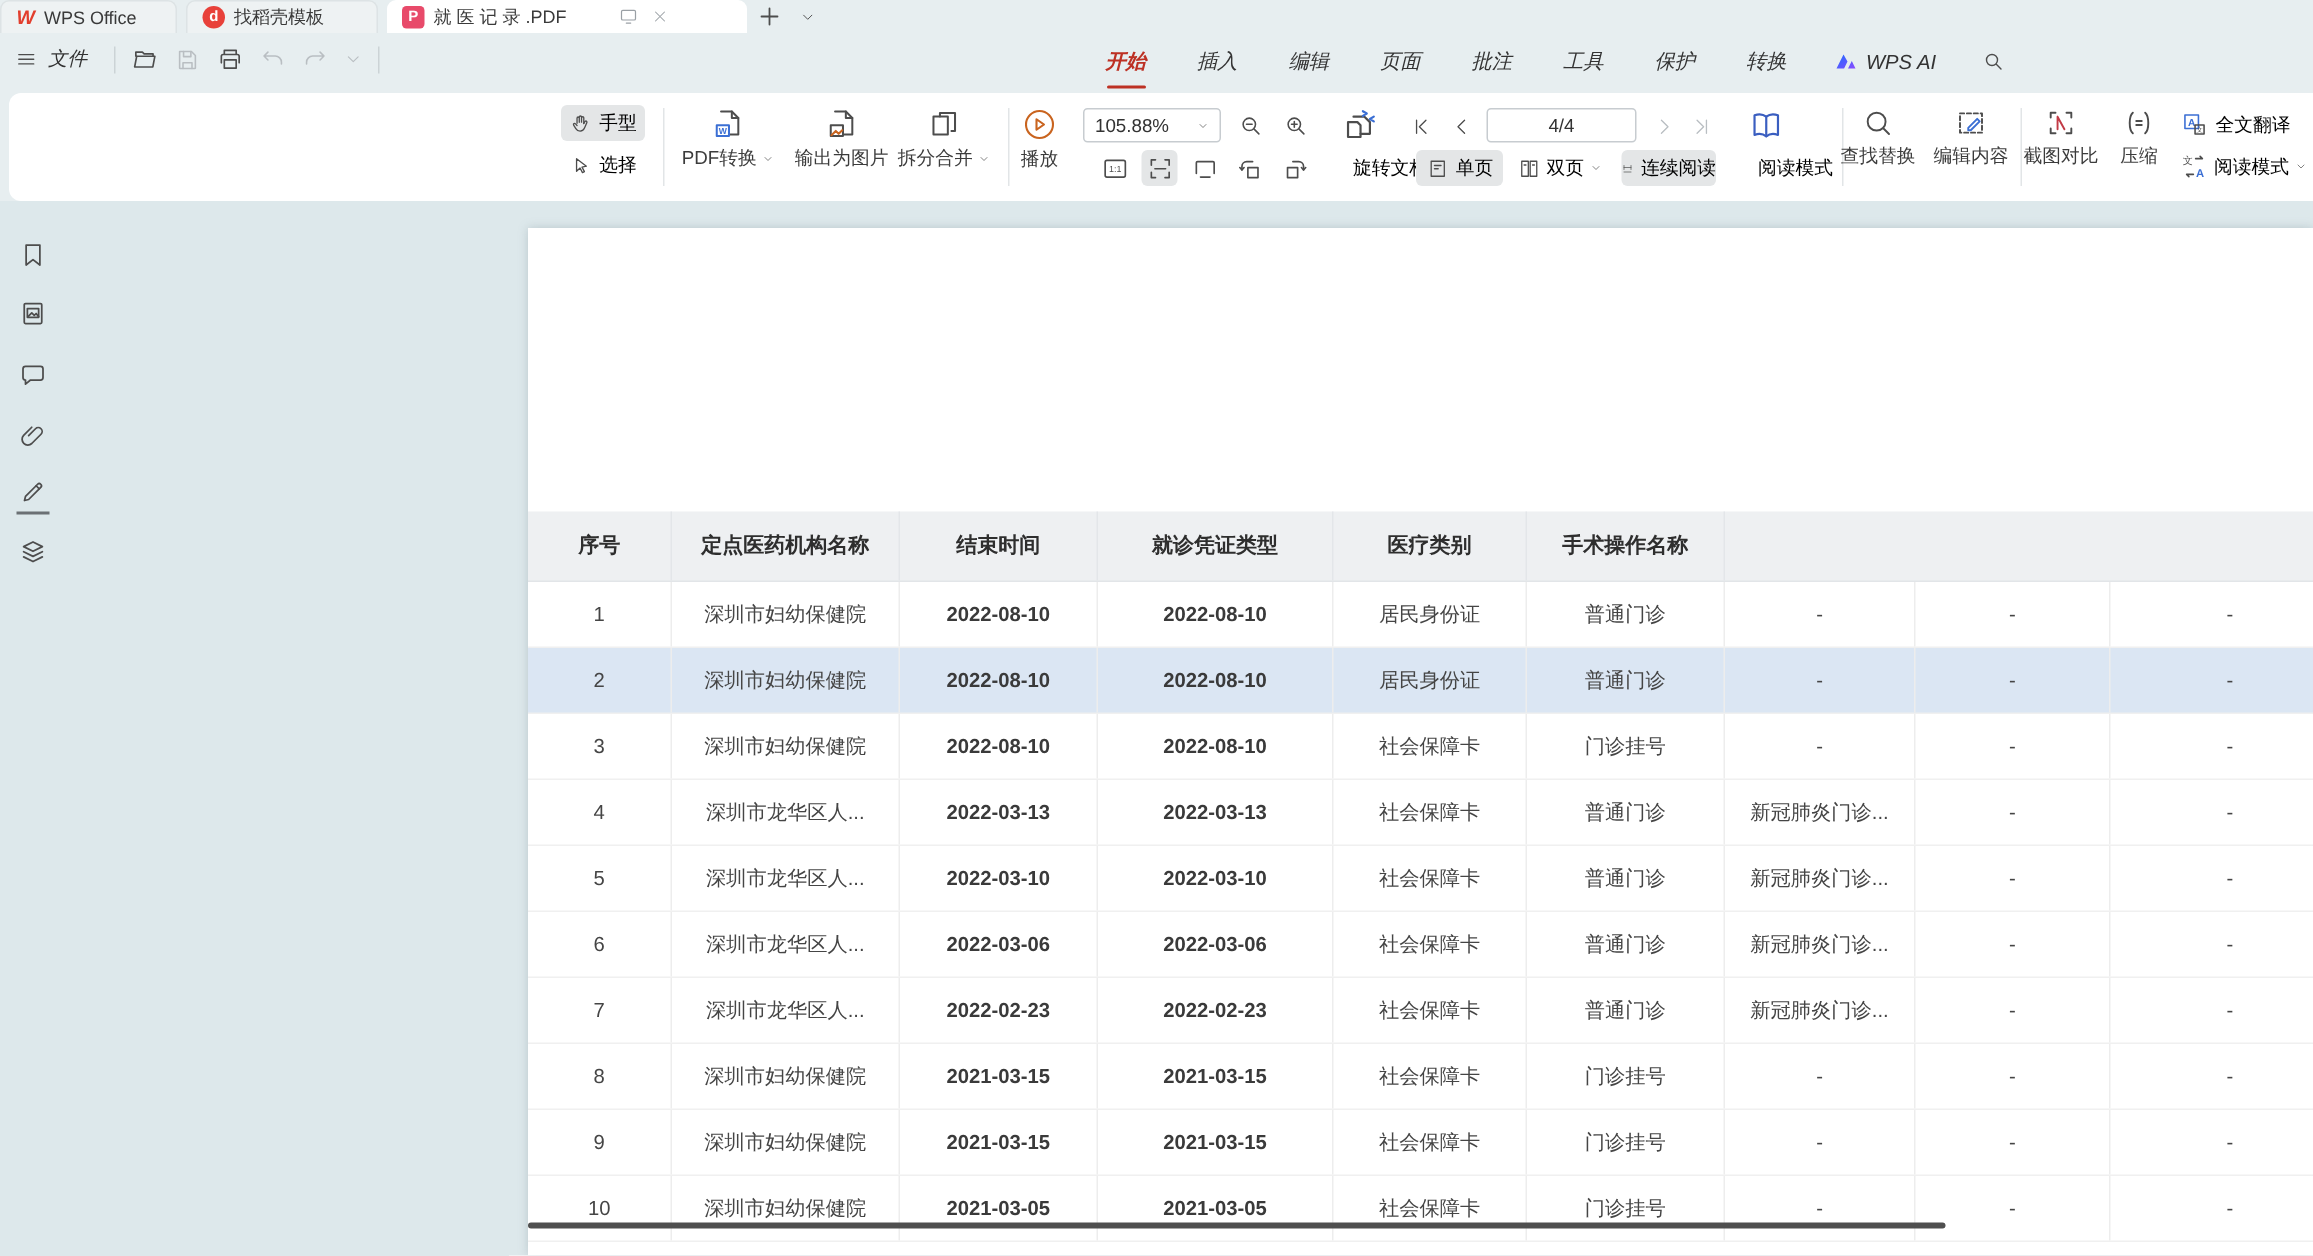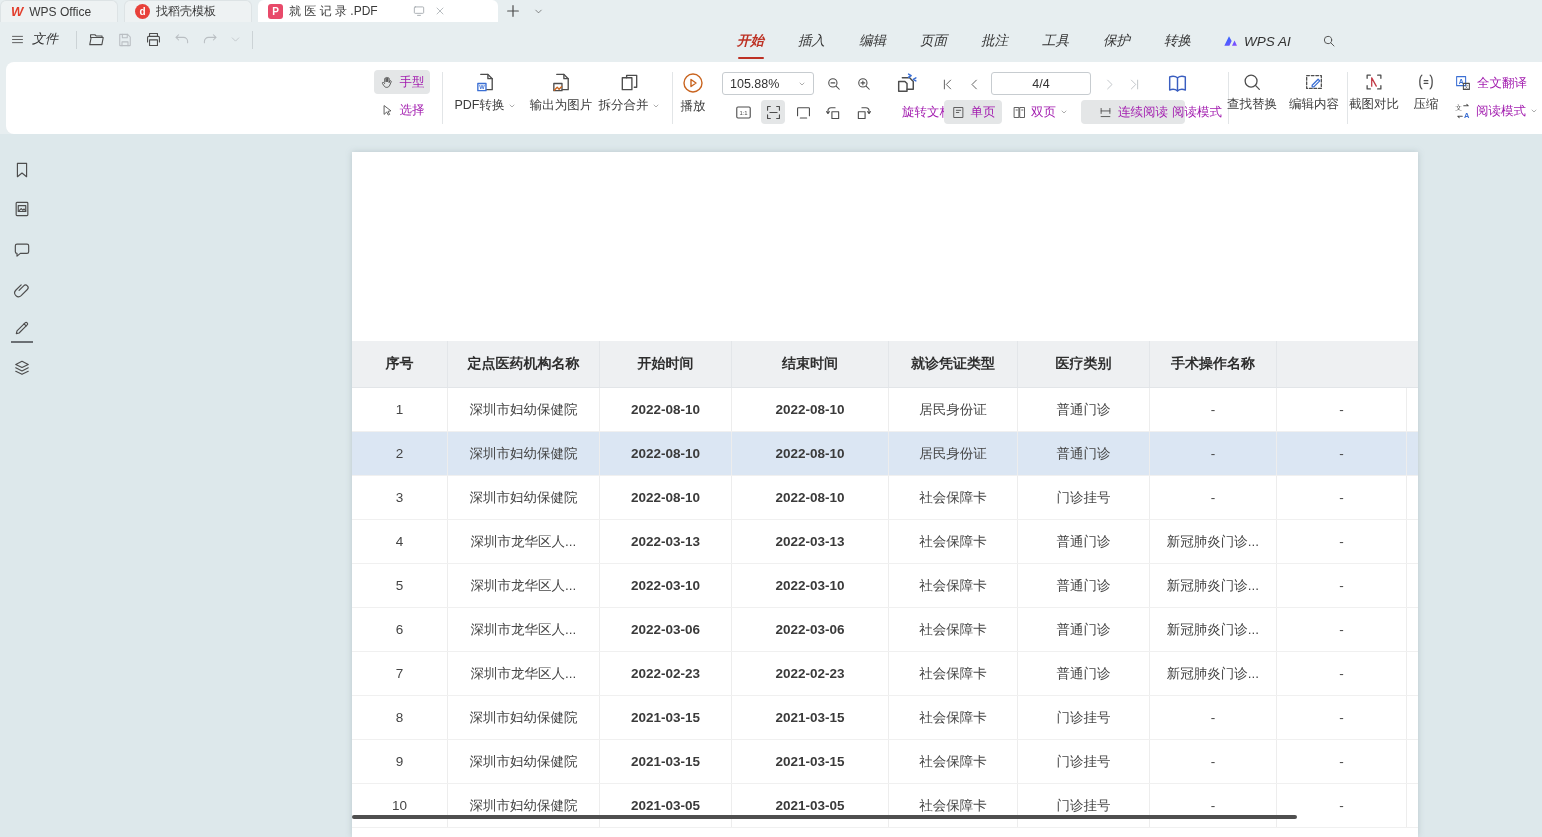--- a/index.html
+++ b/index.html
@@ -25,39 +25,39 @@
   .vdiv { width:1px; height:18px; background:#ccd3d6; }
   .menu-items { position:absolute; left:735px; top:7px; display:flex; align-items:center; gap:30px; font-size:13.5px; color:#333; }
   .menu-item { position:relative; padding:3px 2px; cursor:default; }
   .menu-item.active { color:#bd3124; font-weight:bold; }
   .menu-item.active::after { content:""; position:absolute; left:50%; transform:translateX(-50%);
         bottom:-6px; width:26px; height:2.5px; background:#bd3124; border-radius:2px; }
   .wps-ai { display:flex; align-items:center; gap:5px; font-size:13.5px; }
 
   
   .toolbar { position:absolute; left:6px; top:62px; width:1536px; height:72px; background:#fff; border-radius:8px 0 0 8px; }
-  .tb { position:absolute; display:flex; align-items:center; justify-content:center; color:#a21caf; font-size:12.5px; white-space:nowrap; }
+  .tb { position:absolute; display:flex; align-items:center; justify-content:center; color:#000000; font-size:12.5px; white-space:nowrap; }
   .chip { background:#e4e6e7; border-radius:4px; }
   .tb-stack { position:absolute; display:flex; flex-direction:column; align-items:center; gap:3px; font-size:12.5px; color:#3c3c3c; }
   .tdiv { position:absolute; width:1px; background:#e2e5e7; top:10px; height:52px; }
   .zoombox { position:absolute; border:1px solid #c7ccd0; border-radius:3px; height:23px;
              display:flex; align-items:center; justify-content:space-between; padding:0 7px; font-size:12.5px; color:#333; background:#fff; }
   .pagebox { position:absolute; border:1px solid #c7ccd0; border-radius:3px; height:23px;
              display:flex; align-items:center; justify-content:center; font-size:12.5px; color:#333; background:#fff; }
   .navbtn { color:#3c3c3c; }
   .navbtn.disabled { color:#c3c7ca; }
   .chev { display:inline-block; width:8px; height:8px; }
 
   
   .workspace { position:absolute; left:0; top:134px; width:1542px; height:703px; background:#dde8eb; }
   .side-rail { position:absolute; left:0; top:0; width:44px; height:100%; }
   .rail-btn { position:absolute; left:12px; width:20px; height:20px; }
   .pen-underline { position:absolute; left:11px; width:22px; height:2px; background:#6b7074; }
 
-  .page { position:absolute; left:352px; top:18px; width:1066px; height:685px; background:#ffffff;
+  .page { position:absolute; left:352px; top:18px; width:1190px; height:685px; background:#ffffff;
           box-shadow:0 0 6px rgba(120,140,150,.35); overflow:hidden; }
 
   
   .doc-table { position:absolute; left:0; top:189px; width:1215px; font-size:13.5px; }
   .thead { display:grid; background:#eef0f2; border-bottom:1px solid #e2e5e8; }
   .th { height:46px; display:flex; align-items:center; justify-content:center; font-weight:bold;
         color:#2e2e2e; font-size:14px; border-right:1px solid #e3e6e9; }
   .tr { display:grid; border-bottom:1px solid #f0f0f0; background:#fff; }
   .tr.hl { background:#dbe6f3; }
   .td { height:43px; display:flex; align-items:center; justify-content:center; color:#454545;
@@ -406,21 +406,21 @@
             <path d="M6.5 8h2M15.5 8h2"></path>
           </g>
         </svg>
       <span>双页</span>
       <svg class="chev" viewBox="0 0 24 24">
           <g class="s">
             <path d="M6 9l6 6 6-6"></path>
           </g>
         </svg>
     </div>
-    <div class="tb chip" style="left:1075px;top:38px;width:104px;height:24px;gap:5px;">
+    <div class="tb chip" style="left:1075px;top:38px;width:63px;height:24px;gap:5px;">
       <svg width="15" height="15" viewBox="0 0 24 24">
           <g class="s">
             <path d="M5 5.5v8M5 9.5h14M19 5.5v8M5 18.5h14"></path>
           </g>
         </svg>
       <span>连续阅读</span>
     </div>
     <div class="tb" style="left:1166px;top:38px;height:24px;">
       <span>阅读模式</span>
     </div>
@@ -528,21 +528,20 @@
             <path d="M4.5 11.8L12 15.5l7.5-3.7M4.5 15.9L12 19.6l7.5-3.7"></path>
           </g>
         </svg>
     </div>
 
     <div class="page">
       <div class="doc-table">
         <div class="thead" style="grid-template-columns: 96px 152px 132px 157px 129px 132px 127px 130px 160px;">
             <div class="th">序号</div>
             <div class="th">定点医药机构名称</div>
-            <div class="th">开始时间</div>
             <div class="th">结束时间</div>
             <div class="th">就诊凭证类型</div>
             <div class="th">医疗类别</div>
             <div class="th">手术操作名称</div>
           </div>
         <div>
             <div class="tr" style="grid-template-columns: 96px 152px 132px 157px 129px 132px 127px 130px 160px;">
               <div class="td">1</div>
               <div class="td">深圳市妇幼保健院</div>
               <div class="td date">2022-08-10</div>

